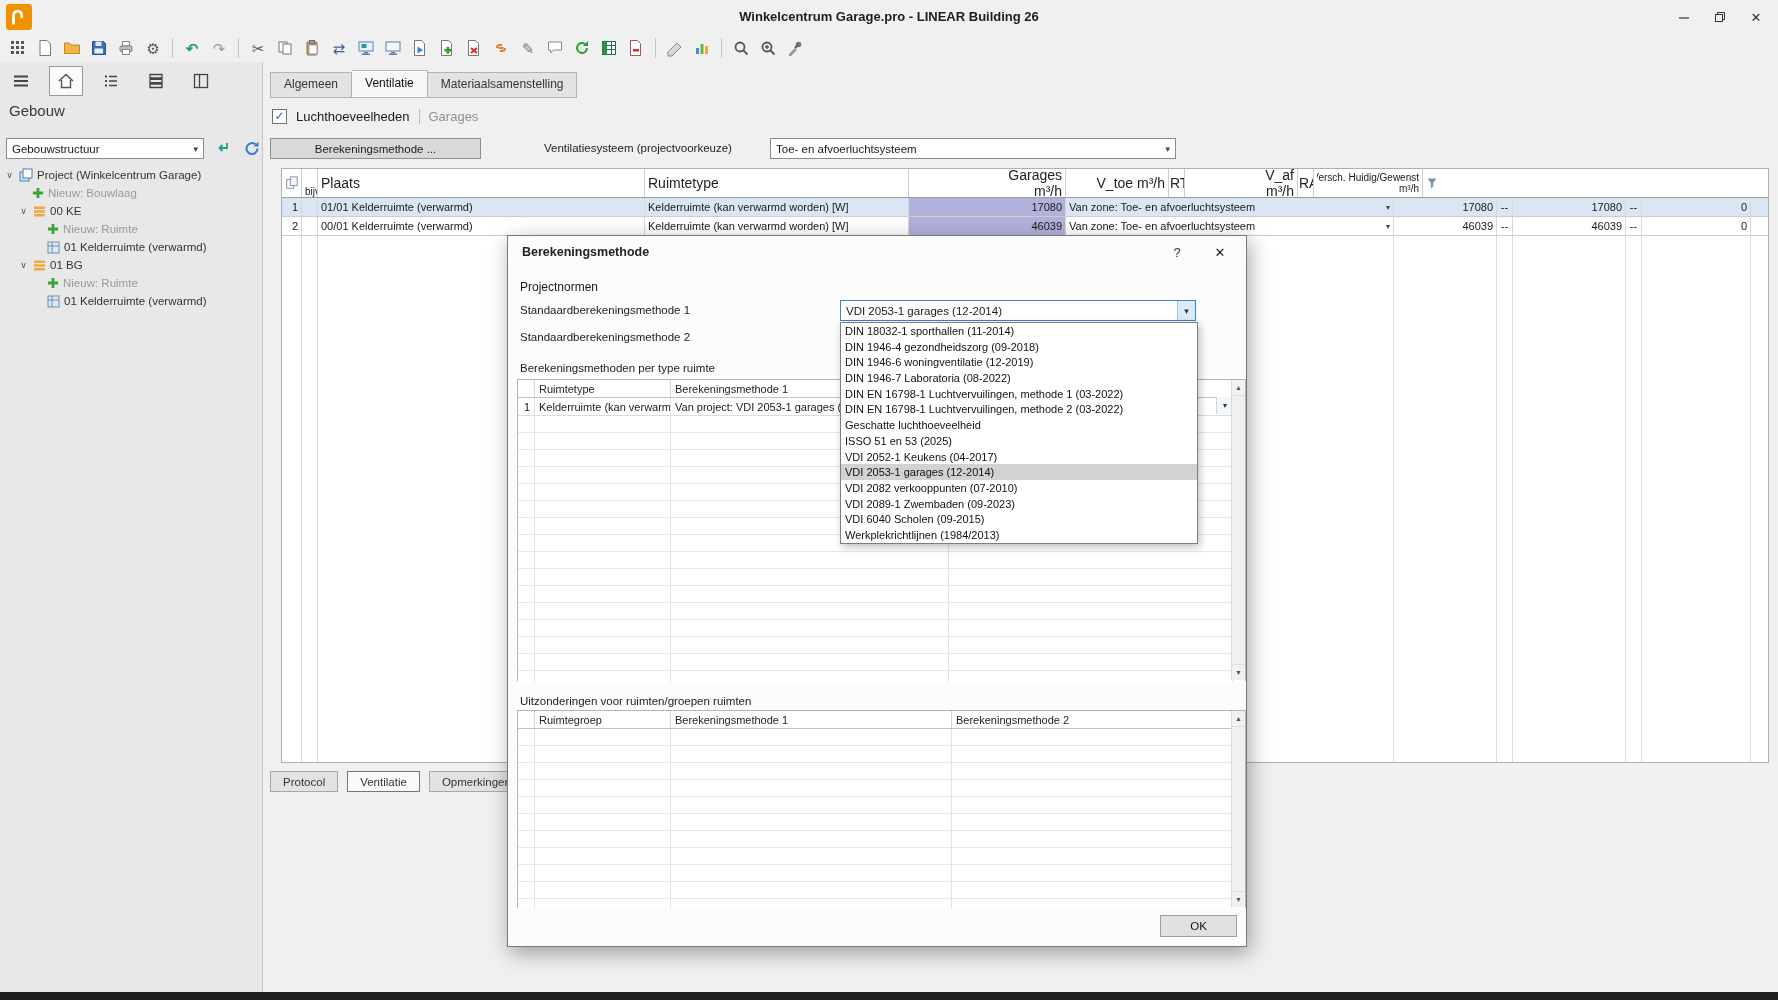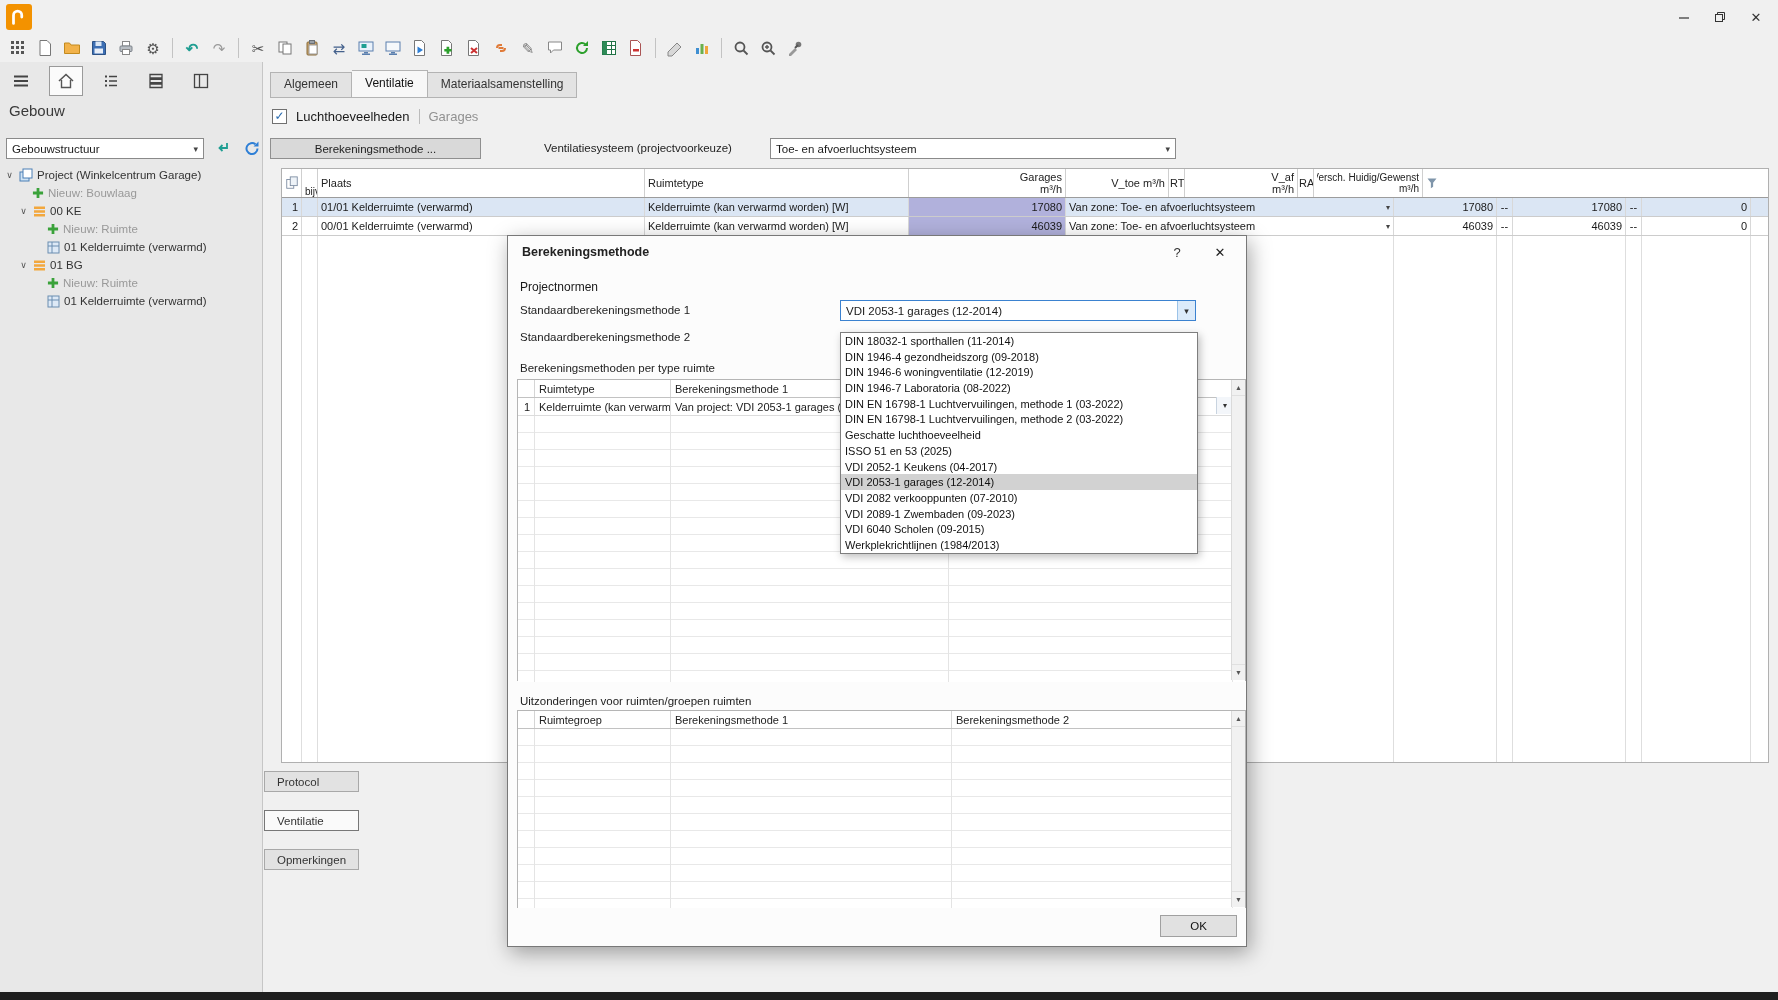--- a/index.html
+++ b/index.html
@@ -40,33 +40,33 @@
   .sub-label{font-size:13px;color:#1a1a1a;}
   .sub-div{width:1px;height:15px;background:#bbb;}
   .sub-sec{font-size:13px;color:#919191;}
   .btn-method{position:absolute;left:6px;top:76px;width:211px;height:21px;background:#d9d9d9;border:1px solid #8f8f8f;font-size:11.5px;display:flex;align-items:center;justify-content:center;color:#222;box-sizing:border-box;}
   .vent-label{position:absolute;left:280px;top:76px;width:224px;height:21px;line-height:21px;text-align:left;font-size:11.5px;color:#222;}
   .combo{position:absolute;left:506px;top:76px;width:406px;height:21px;background:#fff;border:1px solid #8a8a8a;display:flex;align-items:center;font-size:11.5px;padding-left:5px;box-sizing:border-box;}
   .combo .arrow{margin-left:auto;margin-right:5px;font-size:9px;color:#444;}
   
   .gridtable{position:absolute;left:17px;top:106px;width:1486px;background:#fff;border:1px solid #b0b0b0;}
   .ghead{display:flex;height:28px;border-bottom:1px solid #9c9c9c;}
-  .gc{border-right:1px solid #cfcfcf;overflow:hidden;font-size:11px;color:#222;display:flex;flex-direction:column;justify-content:center;padding:0 3px;box-sizing:border-box;white-space:nowrap;flex:0 0 auto;}
+  .gc{border-right:1px solid #cfcfcf;overflow:hidden;font-size:14px;color:#222;display:flex;flex-direction:column;justify-content:center;padding:0 3px;box-sizing:border-box;white-space:nowrap;flex:0 0 auto;}
   .gc.r{align-items:flex-end;text-align:right;}
   .gc.b{justify-content:flex-end;font-size:10px;}
   .cliprev{direction:rtl;width:100%;overflow:hidden;}
   .grow{display:flex;height:18px;border-bottom:1px solid #ccc;font-size:11px;}
   .gd{border-right:1px solid #d8d8d8;padding:0 3px;display:flex;align-items:center;overflow:hidden;box-sizing:border-box;white-space:nowrap;flex:0 0 auto;}
   .gd.r{justify-content:flex-end;}
   .gd.c{justify-content:center;}
   .rowsel{background:#dbe6f4;}
   .cellpurple{background:#b1b1dc;}
   .gbody{position:relative;height:526px;background:#fff;}
   .vline{position:absolute;top:0;bottom:0;width:1px;background:#dedede;display:block;}
-  .bottomtabs{position:absolute;left:0;top:709px;display:flex;gap:18px;flex-direction:column;}
+  .bottomtabs{position:absolute;left:6px;top:709px;display:flex;gap:9px;}
   .btab{height:21px;line-height:20px;padding:0 12px;font-size:11.5px;background:#e2e2e2;border:1px solid #a8a8a8;color:#333;box-sizing:border-box;}
   .btab.active{background:#fafafa;border-color:#777;}
   .darkstrip{position:absolute;left:0;bottom:0;width:100%;height:8px;background:#1f1f1f;}
   
   .dialog{position:absolute;left:507px;top:235px;width:740px;height:712px;background:#fcfcfc;border:1px solid #787878;box-shadow:3px 6px 20px rgba(0,0,0,.35);z-index:100;box-sizing:border-box;text-align:right;}
   .dtitle{position:absolute;left:14px;top:9px;font-size:12.5px;font-weight:600;color:#222;}
   .dhelp{position:absolute;left:658px;top:6px;width:22px;height:20px;display:flex;align-items:center;justify-content:center;font-size:13px;color:#333;}
   .dclose{position:absolute;left:698px;top:5px;width:28px;height:22px;display:flex;align-items:center;justify-content:center;font-size:13px;color:#222;}
   .dlabel{position:absolute;font-size:11.5px;color:#222;white-space:nowrap;}
   .dsection{position:absolute;font-size:12px;color:#1a1a1a;}
@@ -79,35 +79,36 @@
   .ddc{padding:0 4px;border-right:1px solid #e0e0e0;display:flex;align-items:center;overflow:hidden;white-space:nowrap;box-sizing:border-box;flex:0 0 auto;}
   .ddc.r{justify-content:flex-end;}
   .dbody{position:relative;background:repeating-linear-gradient(to bottom,#ffffff 0 16px,#e8e8e8 16px 17px);}
   .dvline{position:absolute;top:0;bottom:0;width:1px;background:#e4e4e4;display:block;}
   .dscroll{position:absolute;right:0;top:0;bottom:0;width:14px;background:#f1f1f1;border-left:1px solid #dadada;box-sizing:border-box;}
   .sarr{position:absolute;left:0;width:13px;height:15px;display:flex;align-items:center;justify-content:center;font-size:7px;color:#555;}
   .sarr.up{top:0;border-bottom:1px solid #e0e0e0;}
   .sarr.dn{bottom:0;border-top:1px solid #e0e0e0;}
   .rowcombo{position:absolute;left:698px;top:17px;width:17px;height:17px;background:#f3f6fa;border-left:1px solid #c9d4e0;display:flex;align-items:center;justify-content:center;font-size:8px;color:#333;box-sizing:border-box;}
   .okbtn{position:absolute;left:652px;top:679px;width:77px;height:22px;background:#e1e1e1;border:1px solid #a0a0a0;font-size:11.5px;display:flex;align-items:center;justify-content:center;box-sizing:border-box;color:#111;}
-  .droplist{position:absolute;left:332px;top:96px;width:358px;height:222px;background:#fff;border:1px solid #7e7e7e;z-index:120;display:flex;flex-direction:column;box-shadow:2px 3px 8px rgba(0,0,0,.25);box-sizing:border-box;}
+  .droplist{position:absolute;left:332px;top:86px;width:358px;height:222px;background:#fff;border:1px solid #7e7e7e;z-index:120;display:flex;flex-direction:column;box-shadow:2px 3px 8px rgba(0,0,0,.25);box-sizing:border-box;}
   .dopt{flex:1 1 auto;display:flex;align-items:center;padding-left:4px;font-size:11px;color:#111;white-space:nowrap;overflow:hidden;}
   .dopt.selected{background:#d2d2d2;}
 </style>
 </head>
 <body>
 
 <div id="app">
 
   <div class="titlebar">
     <div class="applogo">
       <svg width="22" height="22" viewBox="0 0 24 24">
           <path d="M6 19V10a4.5 4.5 0 0 1 9 0v2" fill="none" stroke="#fff" stroke-width="3" stroke-linecap="round"></path>
         </svg>
     </div>
+    <div class="title-text">Winkelcentrum Garage.pro - LINEAR Building 26</div>
     <div class="winbtns">
       <div class="winbtn">
           <svg width="14" height="14" viewBox="0 0 14 14">
             <path d="M2 8h10" stroke="#333" stroke-width="1.2"></path>
           </svg>
         </div>
       <div class="winbtn">
           <svg width="14" height="14" viewBox="0 0 14 14">
             <rect x="2.5" y="4.5" width="7" height="7" fill="none" stroke="#333"></rect>
             <path d="M4.5 4.5v-2h7v7h-2" fill="none" stroke="#333"></path>

